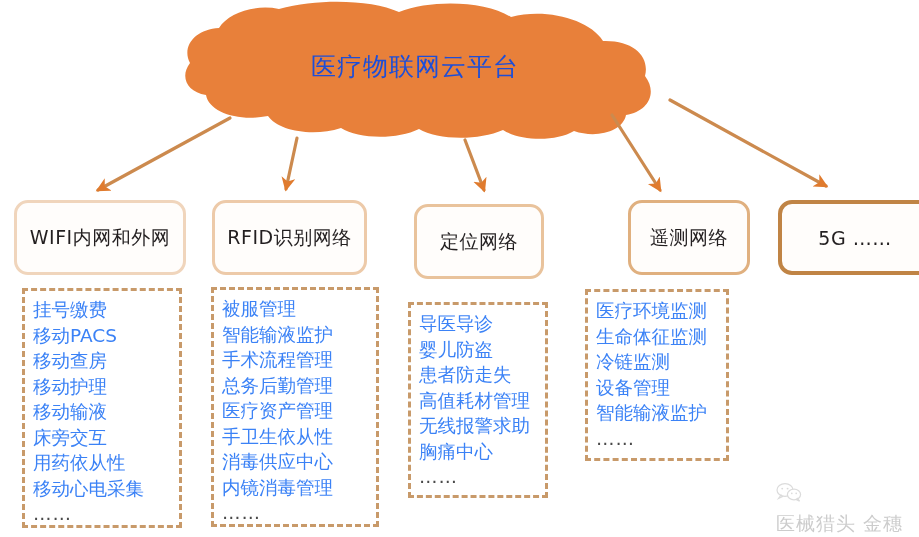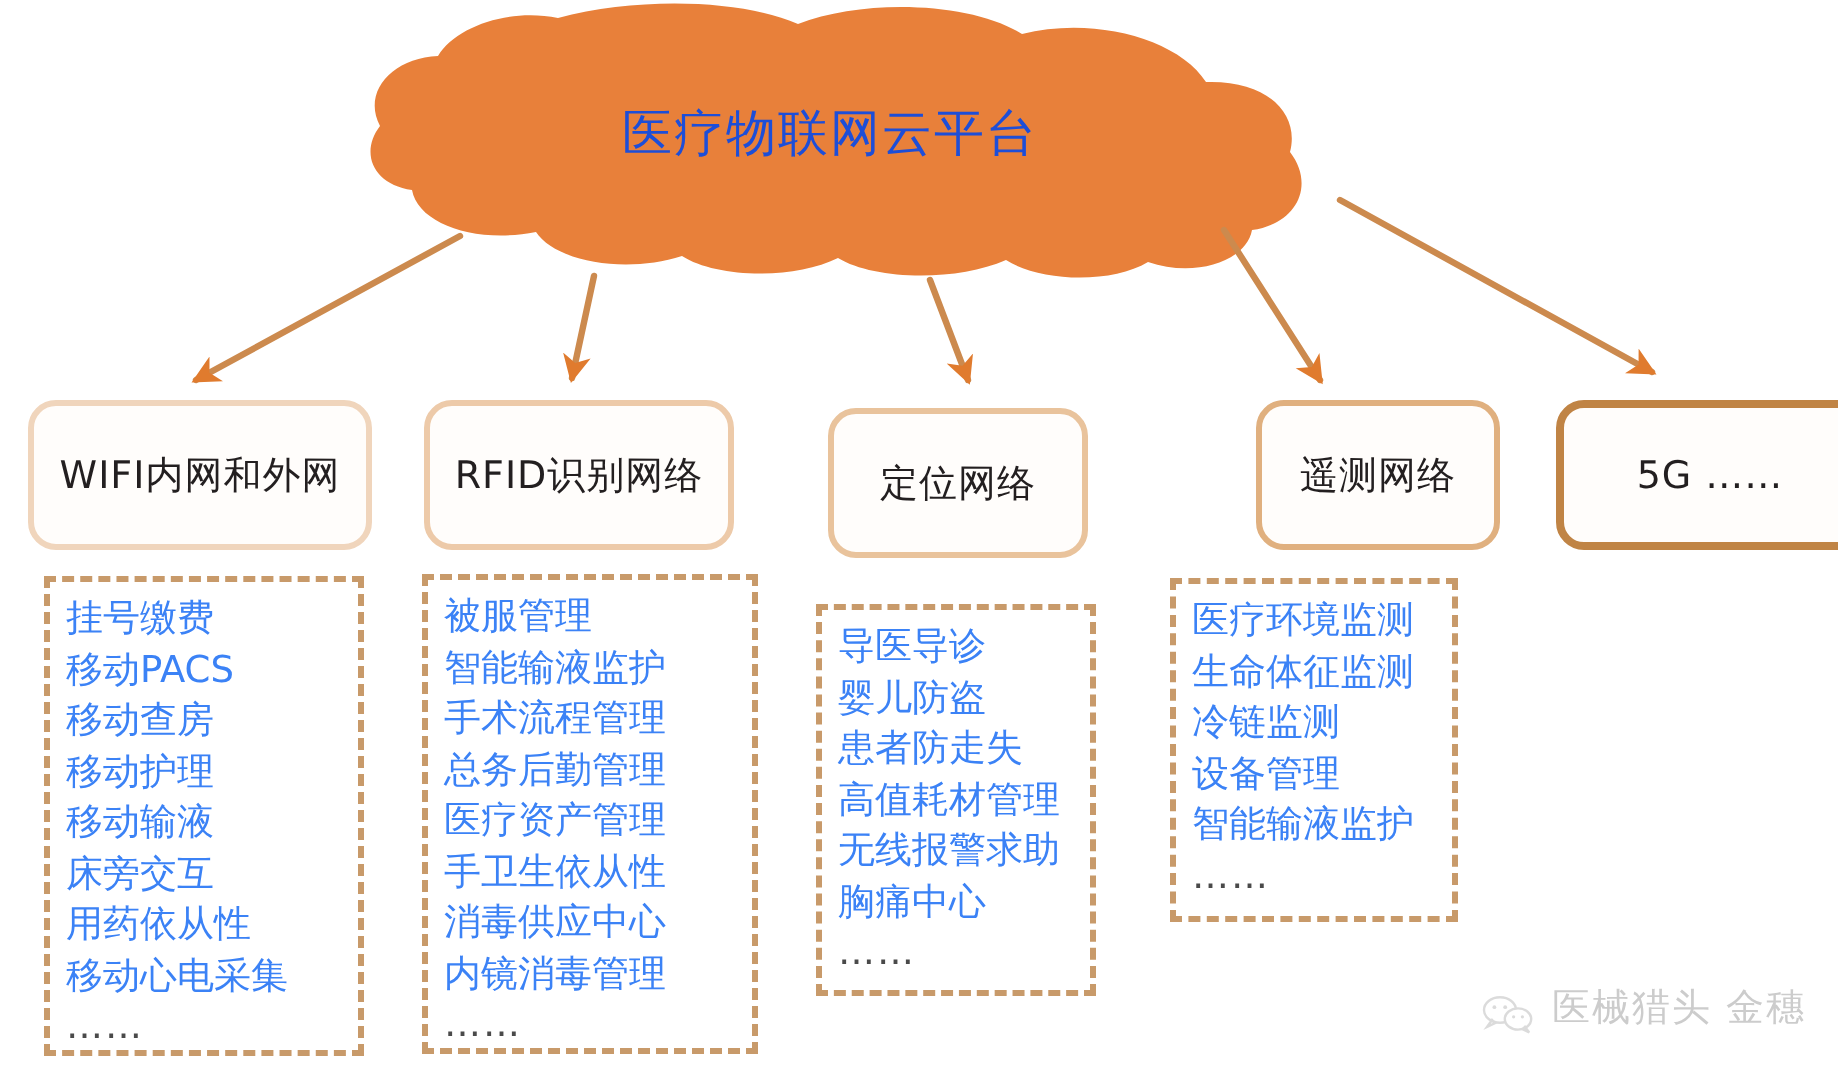--- a/index.html
+++ b/index.html
@@ -73,25 +73,26 @@
   }
   .detail-line.ellipsis {
     color: #4a4a4a;
     letter-spacing: 1px;
   }
 
   
   #watermark {
     position: absolute;
     right: 16px;
-    bottom: 20px;
+    bottom: 0;
     display: flex;
-    align-items: flex-end;
+    align-items: flex-start;
     gap: 9px;
     opacity: 0.5;
+    flex-direction: column;
   }
   #watermark-text {
     font-size: 19px;
     color: #9a9a9a;
     letter-spacing: 1px;
     white-space: nowrap;
   }
 </style>
 </head>
 <body>

